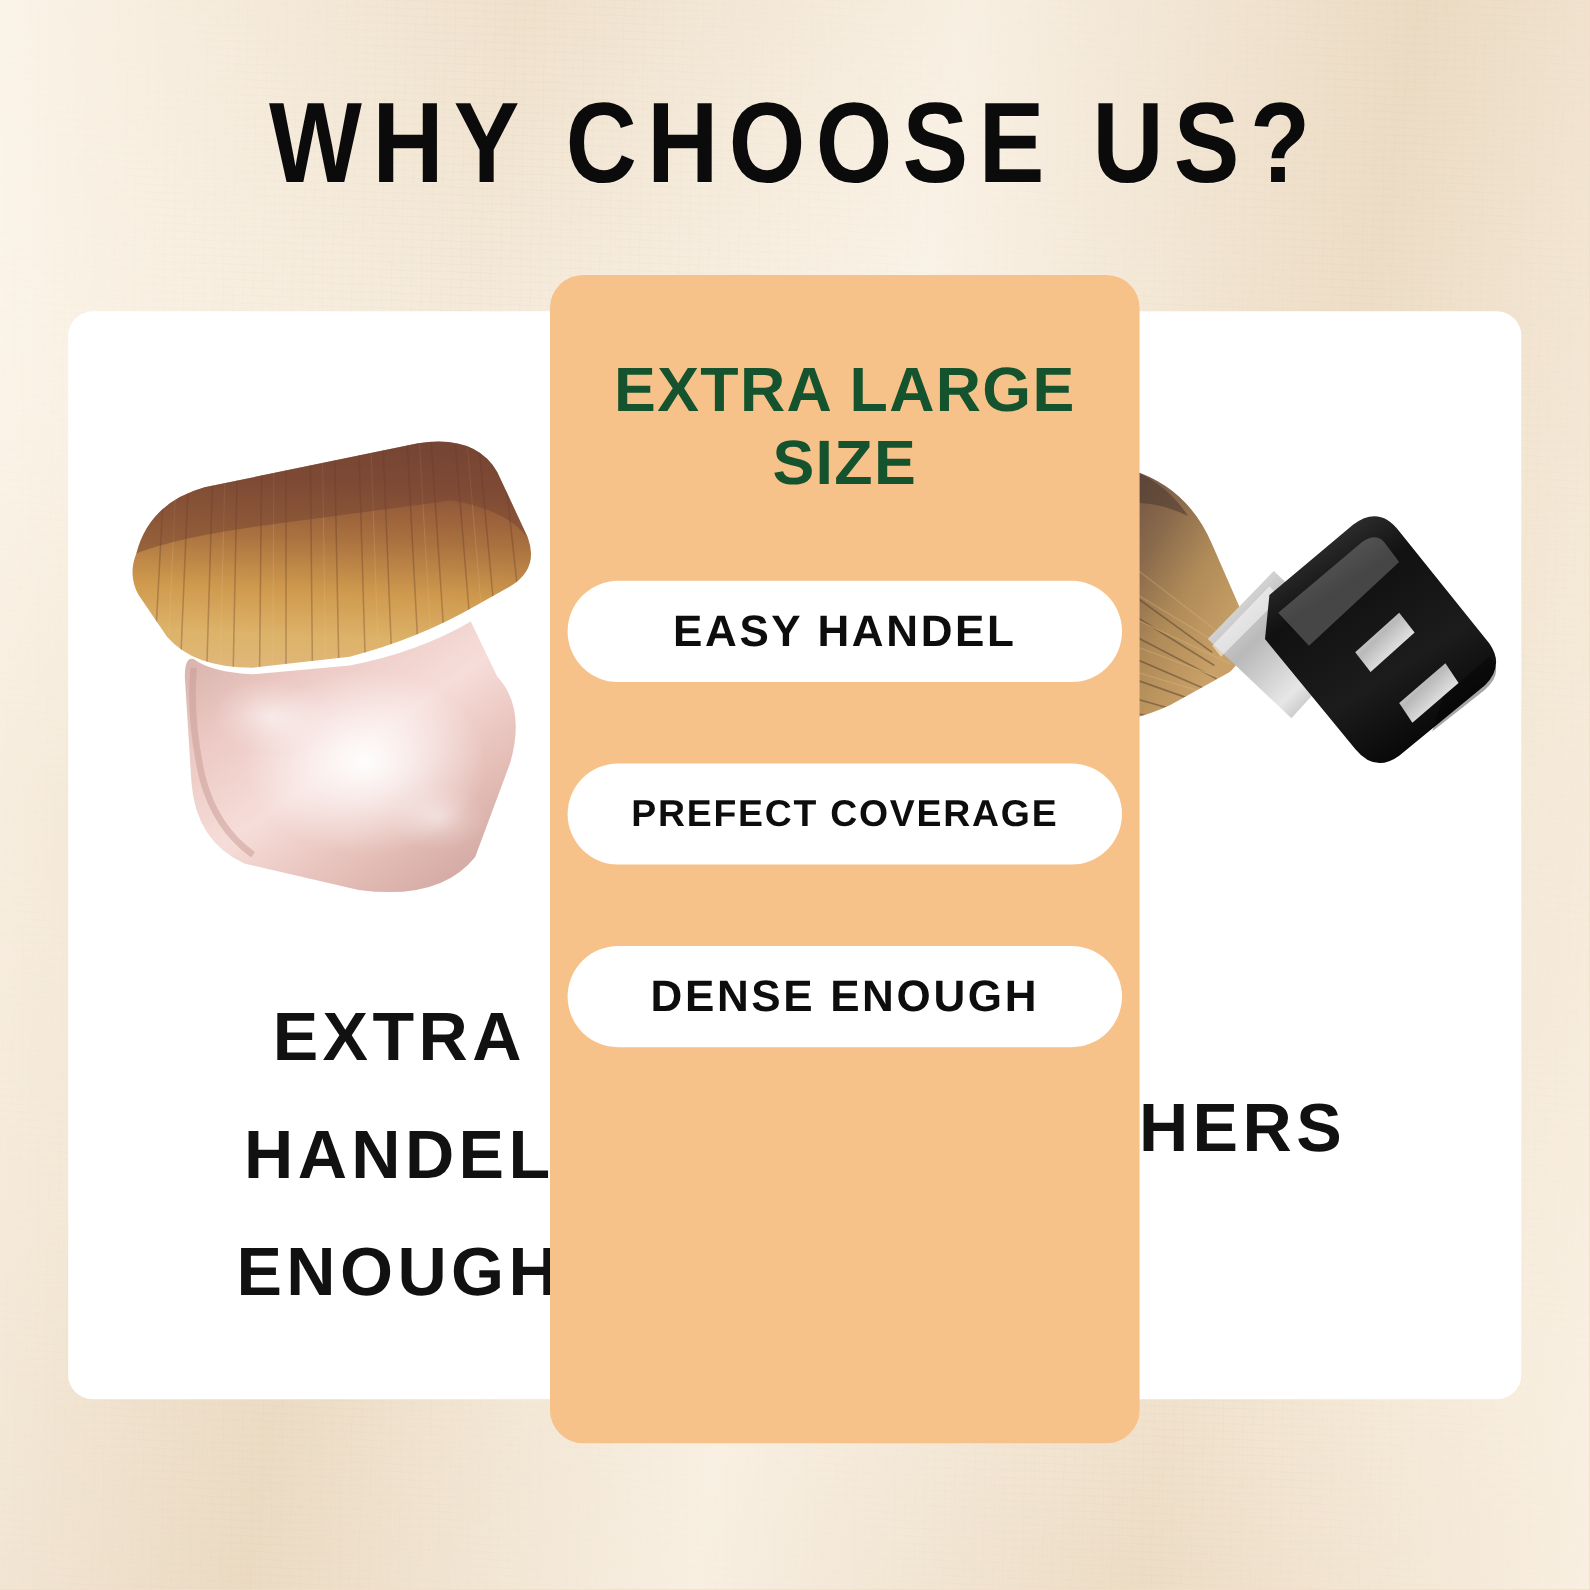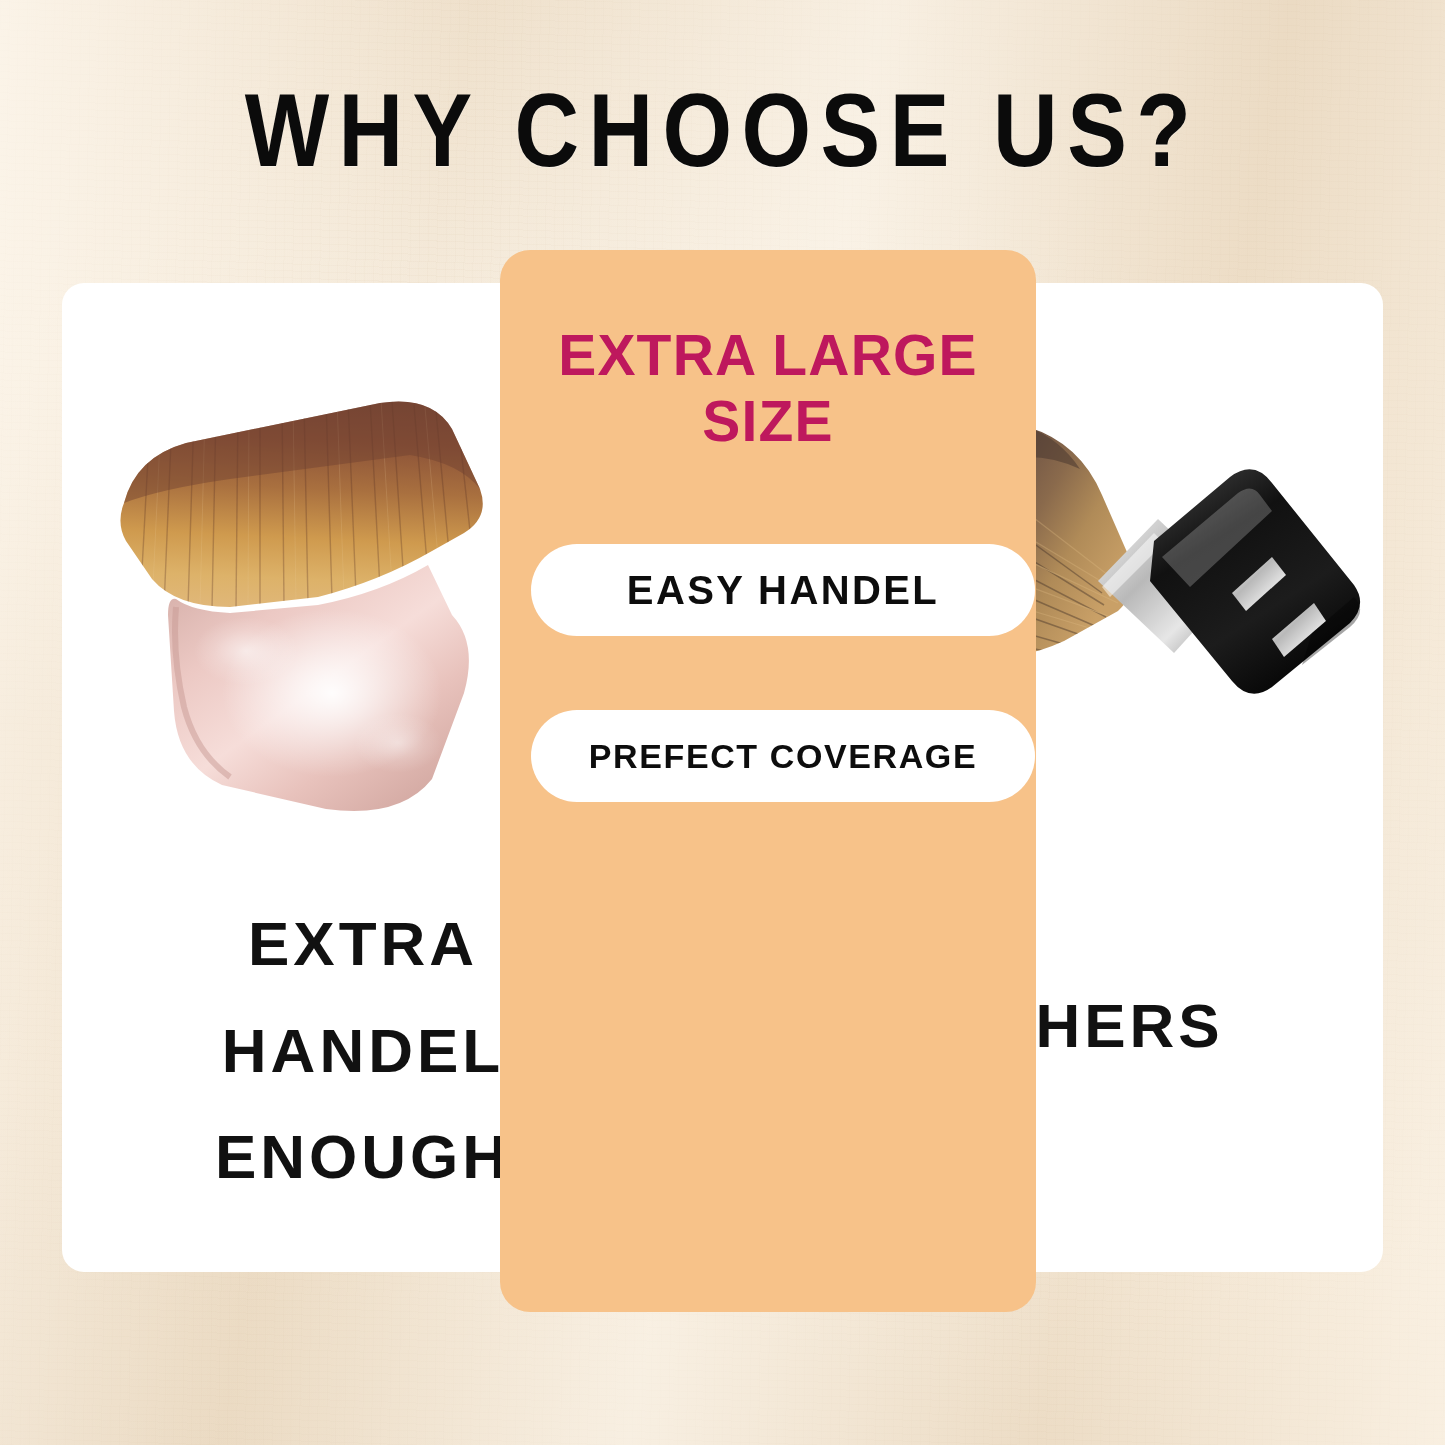--- a/index.html
+++ b/index.html
@@ -108,36 +108,35 @@
     background: #f7c289;
     border-radius: 30px;
   }
 
   #center-heading {
     position: absolute;
     top: 72px;
     left: 24px;
     width: 488px;
     text-align: center;
-    color: #be185d;
+    color: #14532d;
     font-size: 57px;
     font-weight: 700;
     line-height: 1.16;
     letter-spacing: 1.2px;
   }
 
   #feature-list {
     position: absolute;
     top: 278px;
-    left: 31px;
+    left: 16px;
     width: 504px;
     display: flex;
     flex-direction: column;
     gap: 74px;
-    margin-top: 16px;
   }
 
   .feature-pill {
     height: 92px;
     background: #ffffff;
     border-radius: 46px;
     display: flex;
     align-items: center;
     justify-content: center;
     color: #0d0d0d;
@@ -318,14 +317,15 @@
   <div id="right-card-label" class="card-label">OTHERS</div>
 </div>
 
 <div id="center-panel">
 
   <div id="center-heading">EXTRA LARGE SIZE</div>
 
   <div id="feature-list">
     <div class="feature-pill">EASY HANDEL</div>
     <div class="feature-pill wide">PREFECT COVERAGE</div>
+    <div class="feature-pill">DENSE ENOUGH</div>
   </div>
 </div>
 
 </body></html>

